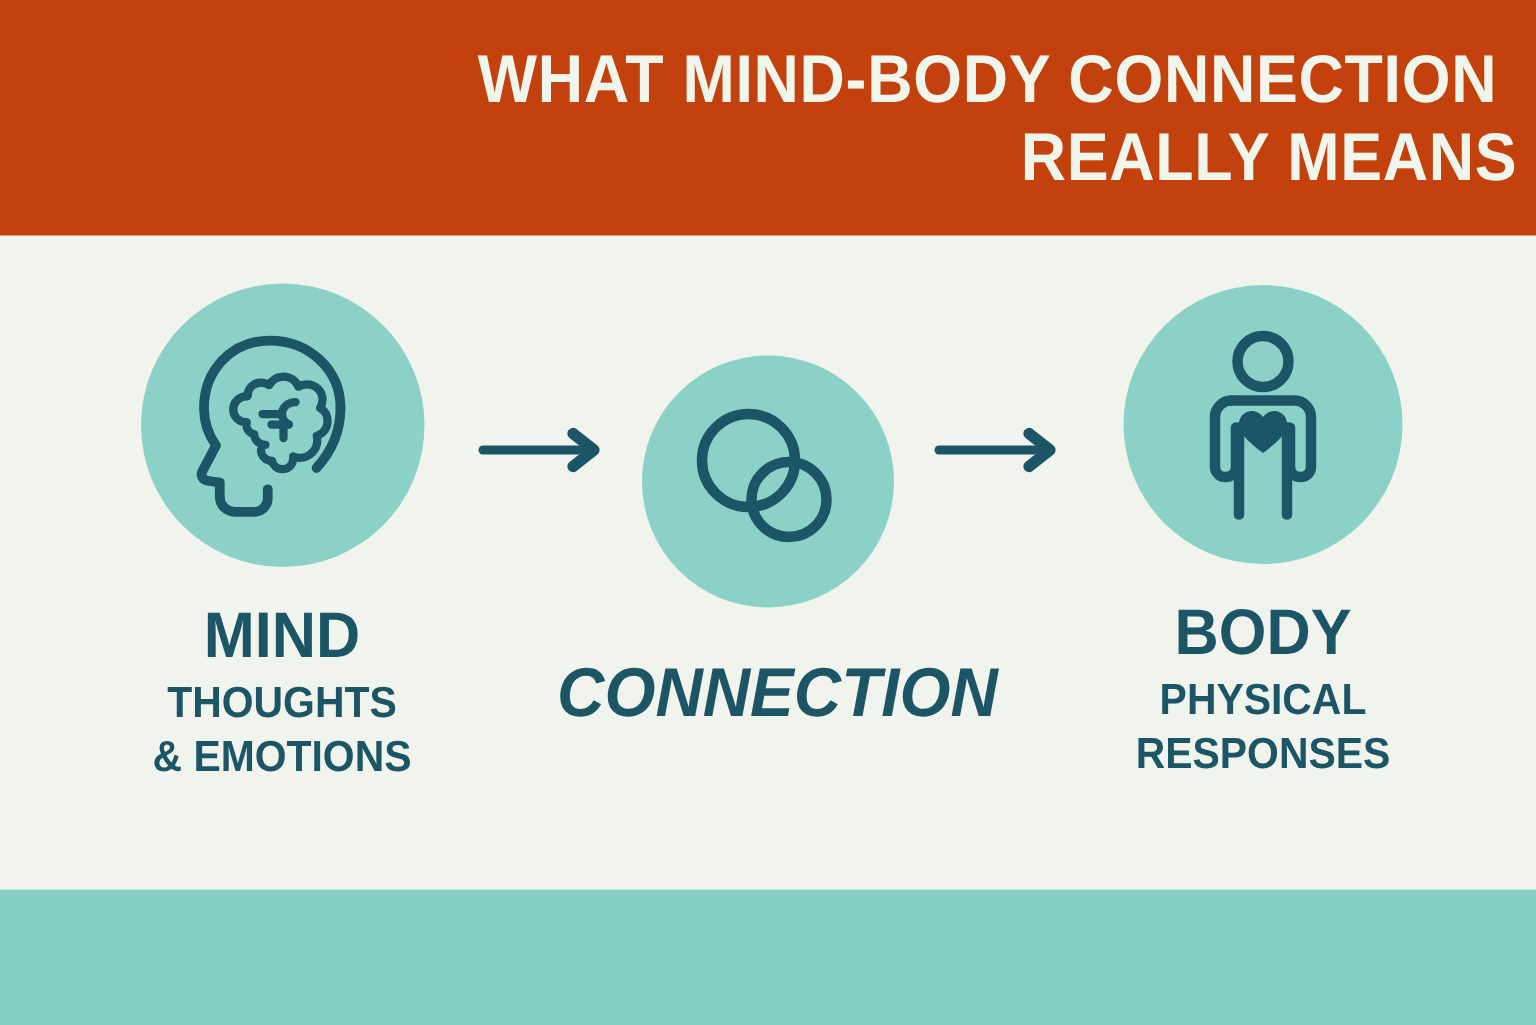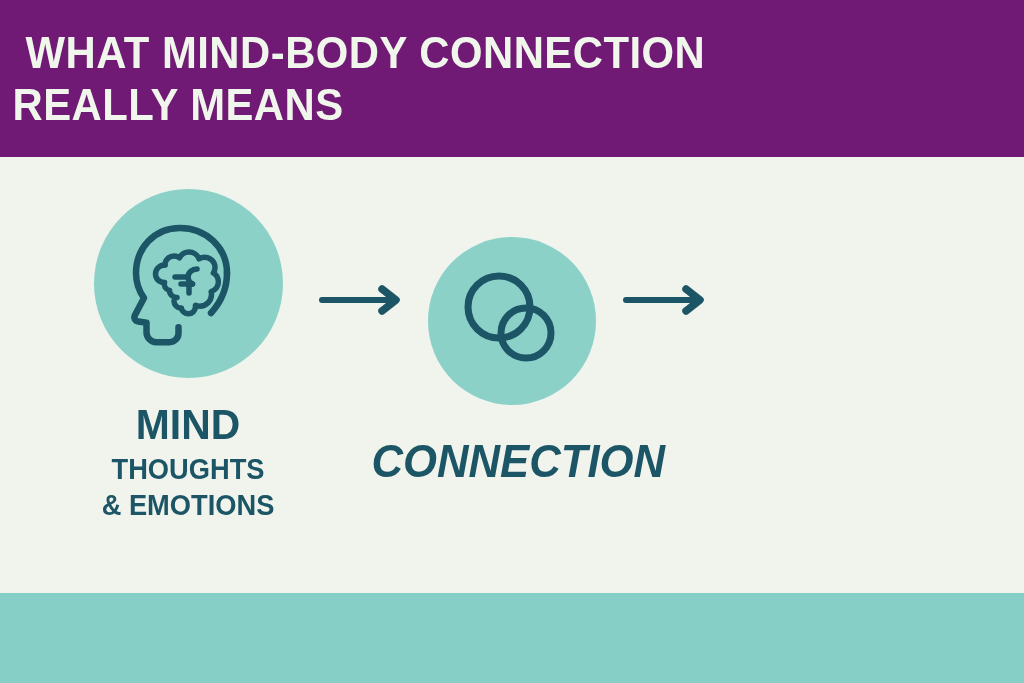--- a/index.html
+++ b/index.html
@@ -22,24 +22,24 @@
     overflow: hidden;
   }
 
   
   .header {
     position: absolute;
     left: 0;
     top: 0;
     width: 1024px;
     height: 157px;
-    background: #701a75;
+    background: #c2410c;
     display: flex;
     flex-direction: column;
-    align-items: flex-start;
+    align-items: flex-end;
     justify-content: center;
   }
   .header-title-line {
     color: #f1f6ec;
     font-family: "Liberation Sans Narrow", "Liberation Sans", sans-serif;
     font-weight: bold;
     font-size: 45px;
     letter-spacing: 0.5px;
     line-height: 52px;
     text-align: center;
@@ -209,18 +209,41 @@
       <div class="node-title">CONNECTION</div>
     </div>
 
     <div class="arrow arrow-2">
       <svg width="88" height="32" viewBox="0 0 88 32" fill="none">
         <path d="M4 16h70" stroke="#1b5566" stroke-width="6" stroke-linecap="round"></path>
         <path d="M64 5l14 11-14 11" stroke="#1b5566" stroke-width="7.5" stroke-linecap="round" stroke-linejoin="round" fill="none"></path>
       </svg>
     </div>
 
+    <div class="node node-body">
+      <div class="circle">
+        <span>
+          <svg width="132" height="132" viewBox="0 0 132 132" fill="none">
+
+            <circle cx="66" cy="26" r="17" stroke="#1b5566" stroke-width="7" fill="none"></circle>
+
+            <path d="M45 52h42c6 0 11 5 11 11v33c0 4-3 7-7 7s-7-3-7-7V70" stroke="#1b5566" stroke-width="7" stroke-linecap="round" stroke-linejoin="round" fill="none"></path>
+            <path d="M45 52c-6 0-11 5-11 11v33c0 4 3 7 7 7s7-3 7-7V70" stroke="#1b5566" stroke-width="7" stroke-linecap="round" stroke-linejoin="round" fill="none"></path>
+
+            <path d="M50 70v58" stroke="#1b5566" stroke-width="7" stroke-linecap="round"></path>
+            <path d="M82 70v58" stroke="#1b5566" stroke-width="7" stroke-linecap="round"></path>
+
+            <path d="M66 87c-10-7.5-16-13-16-19.5 0-4.8 3.8-8.5 8.5-8.5 3 0 5.8 1.6 7.5 4 1.7-2.4 4.5-4 7.5-4 4.7 0 8.5 3.7 8.5 8.5C82 74 76 79.5 66 87z" fill="#1b5566"></path>
+          </svg>
+        </span>
+      </div>
+      <div class="node-title">BODY</div>
+      <div class="node-subtitle">
+        <span>PHYSICAL</span>
+        <span>RESPONSES</span>
+      </div>
+    </div>
 
   </div>
 
   <div class="footer-band"></div>
 
 </div>
 
 </body></html>

